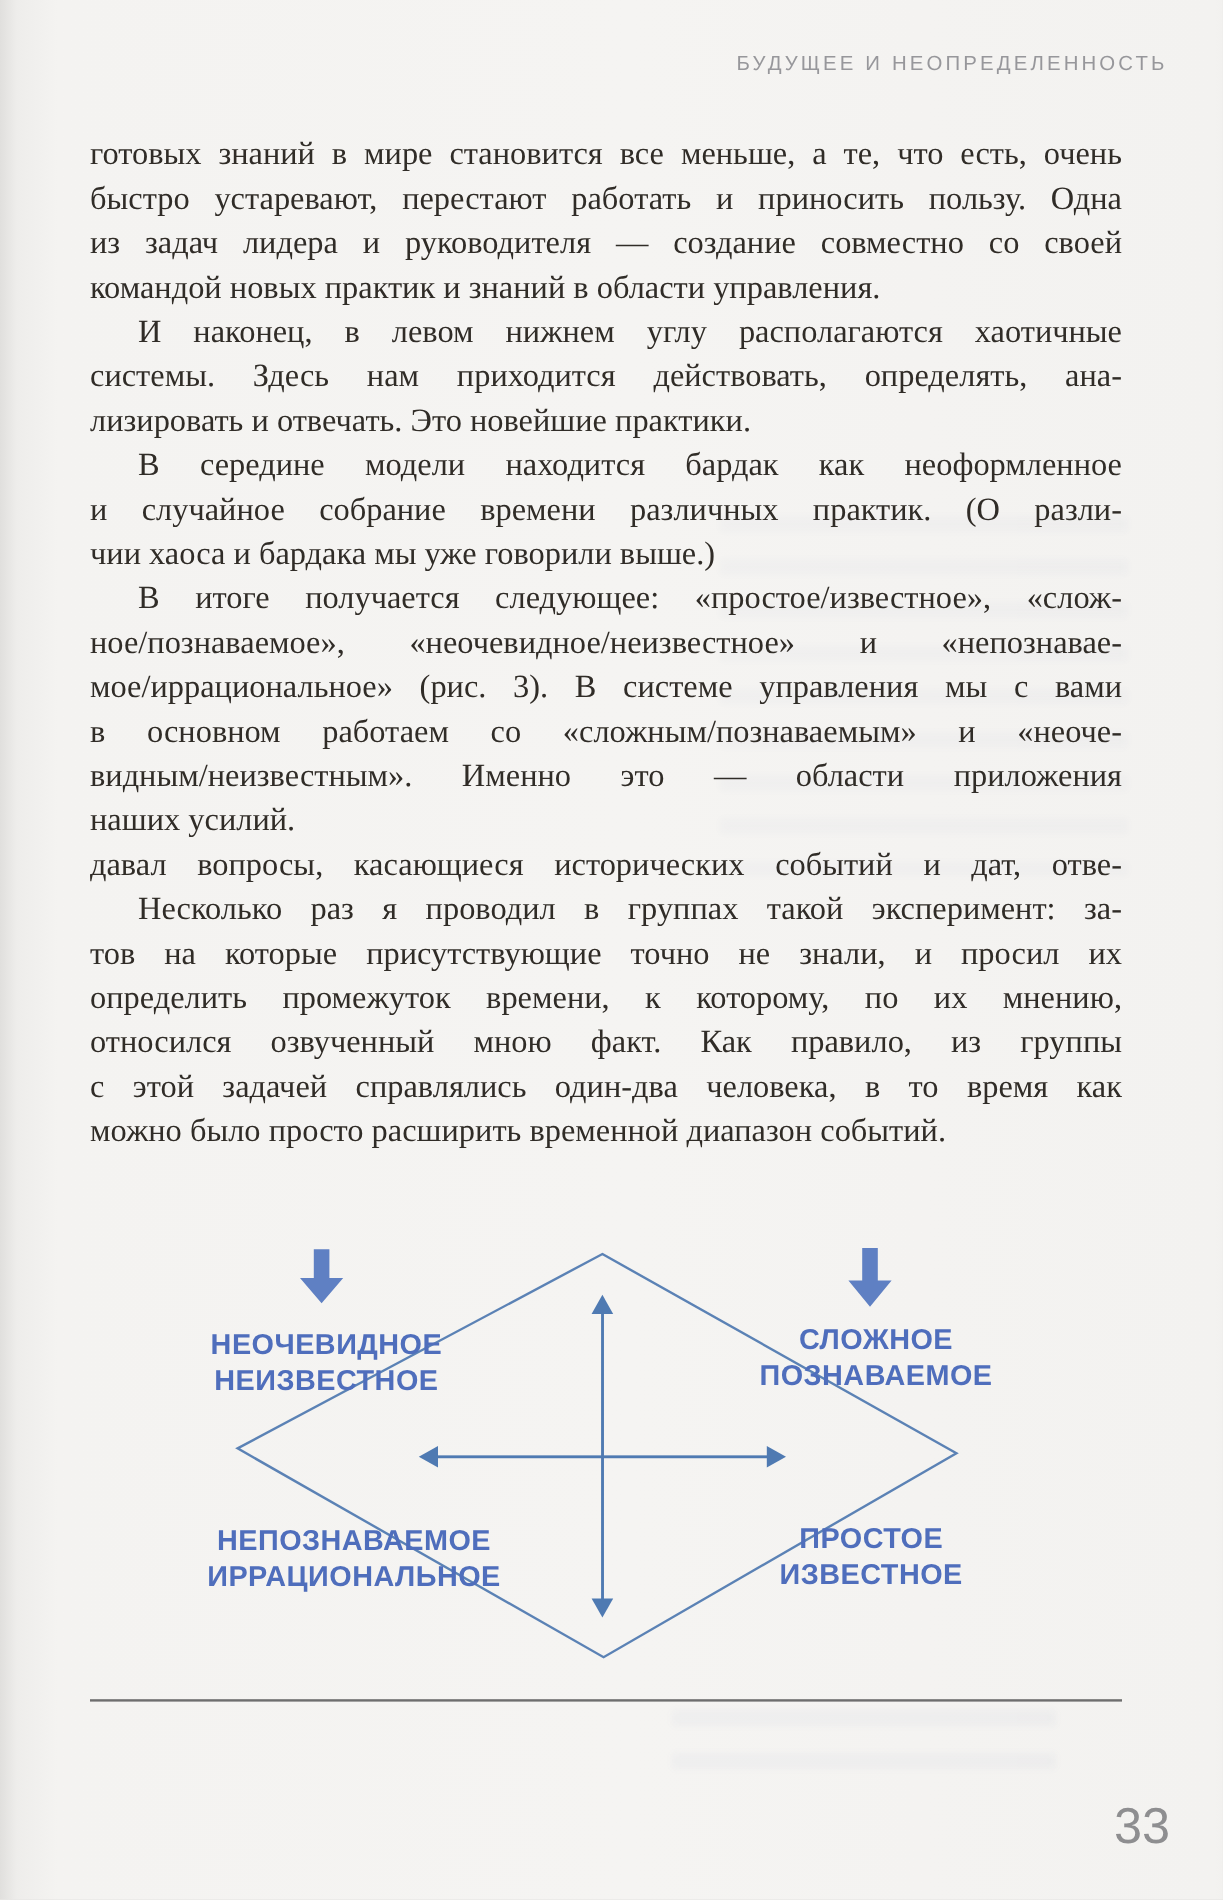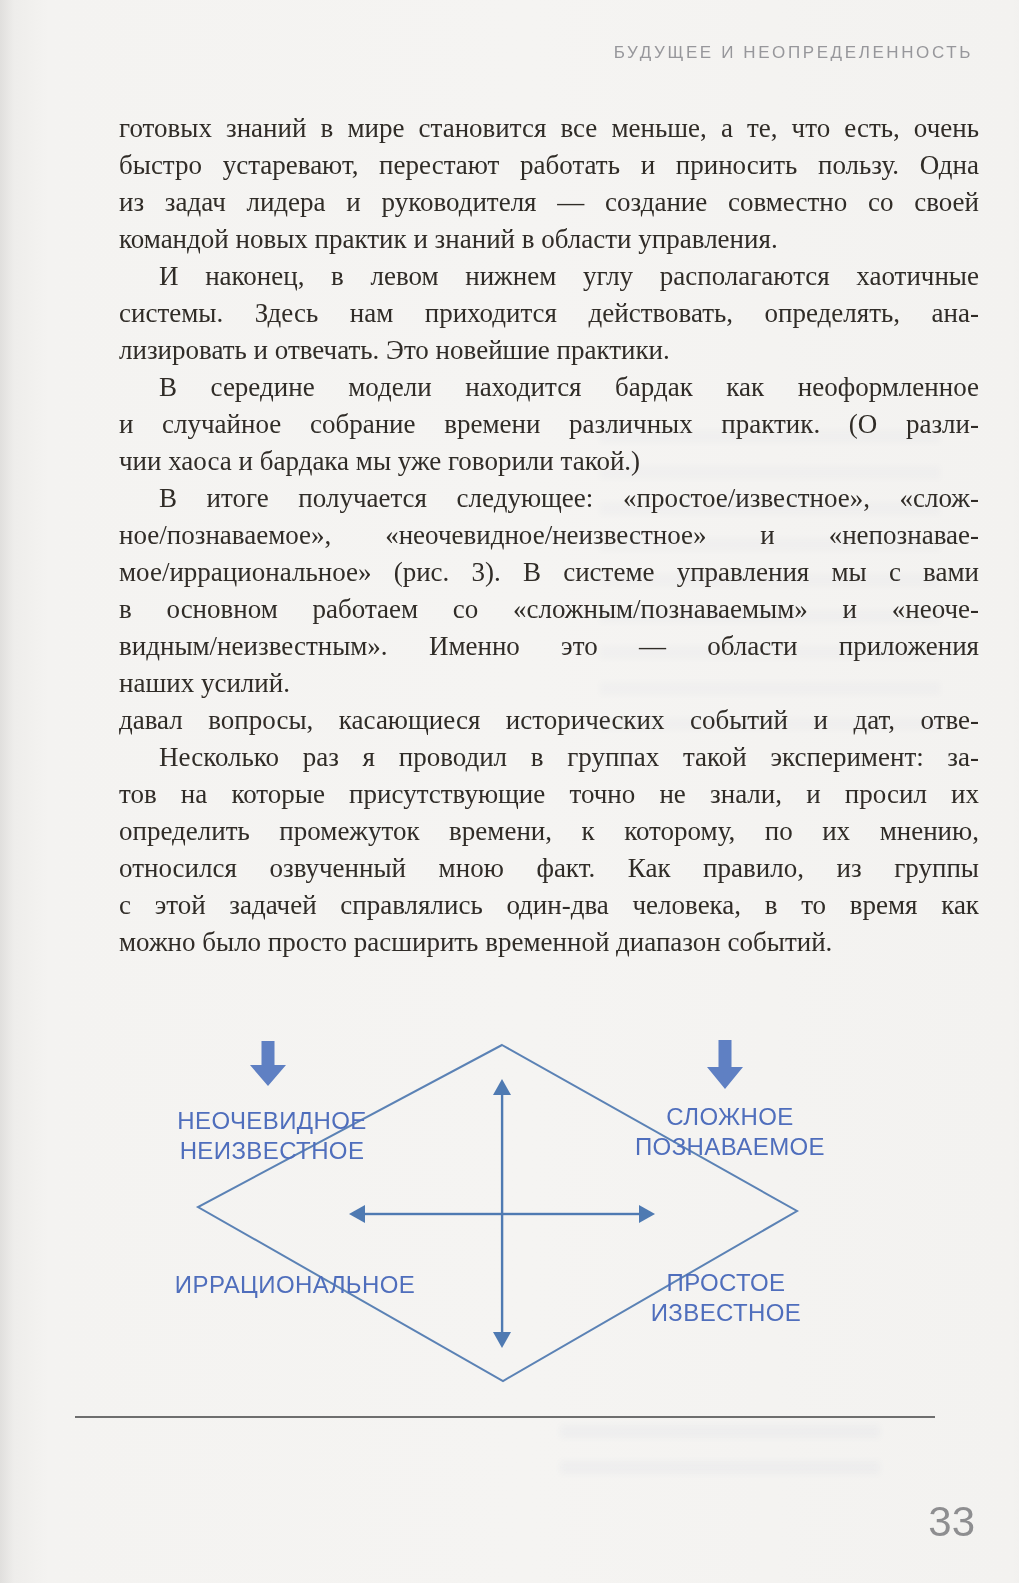--- a/index.html
+++ b/index.html
@@ -12,33 +12,33 @@
     padding-left: 36px;
   }
   .running-head {
     position: absolute; top: 43px; right: 82px;
     font-family: "Liberation Sans", sans-serif;
     font-size: 17px; letter-spacing: 2.6px;
     color: #97979b; text-align: right;
   }
   .body-text {
     position: absolute; left: 75px; top: 110px; width: 860px;
-    font-size: 27px; line-height: 37px; color: #302c27; margin-left: 44px;
+    font-size: 27px; line-height: 37px; color: #302c27;
   }
   .para { margin: 0; }
   .line { text-align: justify; text-align-last: justify; }
   .line.last { text-align: left; text-align-last: left; }
   .line.indent { text-indent: 40px; }
 
   .figure { position: absolute; left: 75px; top: 1025px; width: 860px; height: 380px; }
   .figure svg { position: absolute; left: 0; top: 0; }
   .quad-label {
     position: absolute; transform: translateX(-50%);
     font-family: "Liberation Sans", sans-serif;
-    font-weight: normal; font-size: 24px; line-height: 30px;
+    font-weight: bold; font-size: 24px; line-height: 30px;
     color: #4f6ebc; text-align: center; letter-spacing: 0.4px;
     white-space: nowrap;
   }
   .quad-label.tl { left: 197px; top: 81px; }
   .quad-label.tr { left: 655px; top: 77px; text-align: center; }
   .quad-label.bl { left: 220px; top: 245px; }
   .quad-label.br { left: 651px; top: 243px; }
 
   .bleed {
     position: absolute;
@@ -81,21 +81,21 @@
         <div class="line last">командой новых практик и знаний в области управления.</div>
       </div>
       <div class="para">
         <div class="line indent">И наконец, в левом нижнем углу располагаются хаотичные</div>
         <div class="line">системы. Здесь нам приходится действовать, определять, ана-</div>
         <div class="line last">лизировать и отвечать. Это новейшие практики.</div>
       </div>
       <div class="para">
         <div class="line indent">В середине модели находится бардак как неоформленное</div>
         <div class="line">и случайное собрание времени различных практик. (О разли-</div>
-        <div class="line last">чии хаоса и бардака мы уже говорили такой.)</div>
+        <div class="line last">чии хаоса и бардака мы уже говорили выше.)</div>
       </div>
       <div class="para">
         <div class="line indent">В итоге получается следующее: «простое/известное», «слож-</div>
         <div class="line">ное/познаваемое», «неочевидное/неизвестное» и «непознавае-</div>
         <div class="line">мое/иррациональное» (рис. 3). В системе управления мы с вами</div>
         <div class="line">в основном работаем со «сложным/познаваемым» и «неоче-</div>
         <div class="line">видным/неизвестным». Именно это — области приложения</div>
         <div class="line last">наших усилий.</div>
       </div>
       <div class="para">
@@ -133,20 +133,21 @@
 
     <div class="quad-label tl">
       <div>НЕОЧЕВИДНОЕ</div>
       <div>НЕИЗВЕСТНОЕ</div>
     </div>
     <div class="quad-label tr">
       <div>СЛОЖНОЕ</div>
       <div>ПОЗНАВАЕМОЕ</div>
     </div>
     <div class="quad-label bl">
+      <div>НЕПОЗНАВАЕМОЕ</div>
       <div>ИРРАЦИОНАЛЬНОЕ</div>
     </div>
     <div class="quad-label br">
       <div>ПРОСТОЕ</div>
       <div>ИЗВЕСТНОЕ</div>
     </div>
   </div>
 
   <div class="caption-rule"></div>
   <div class="bleed b3"></div>

